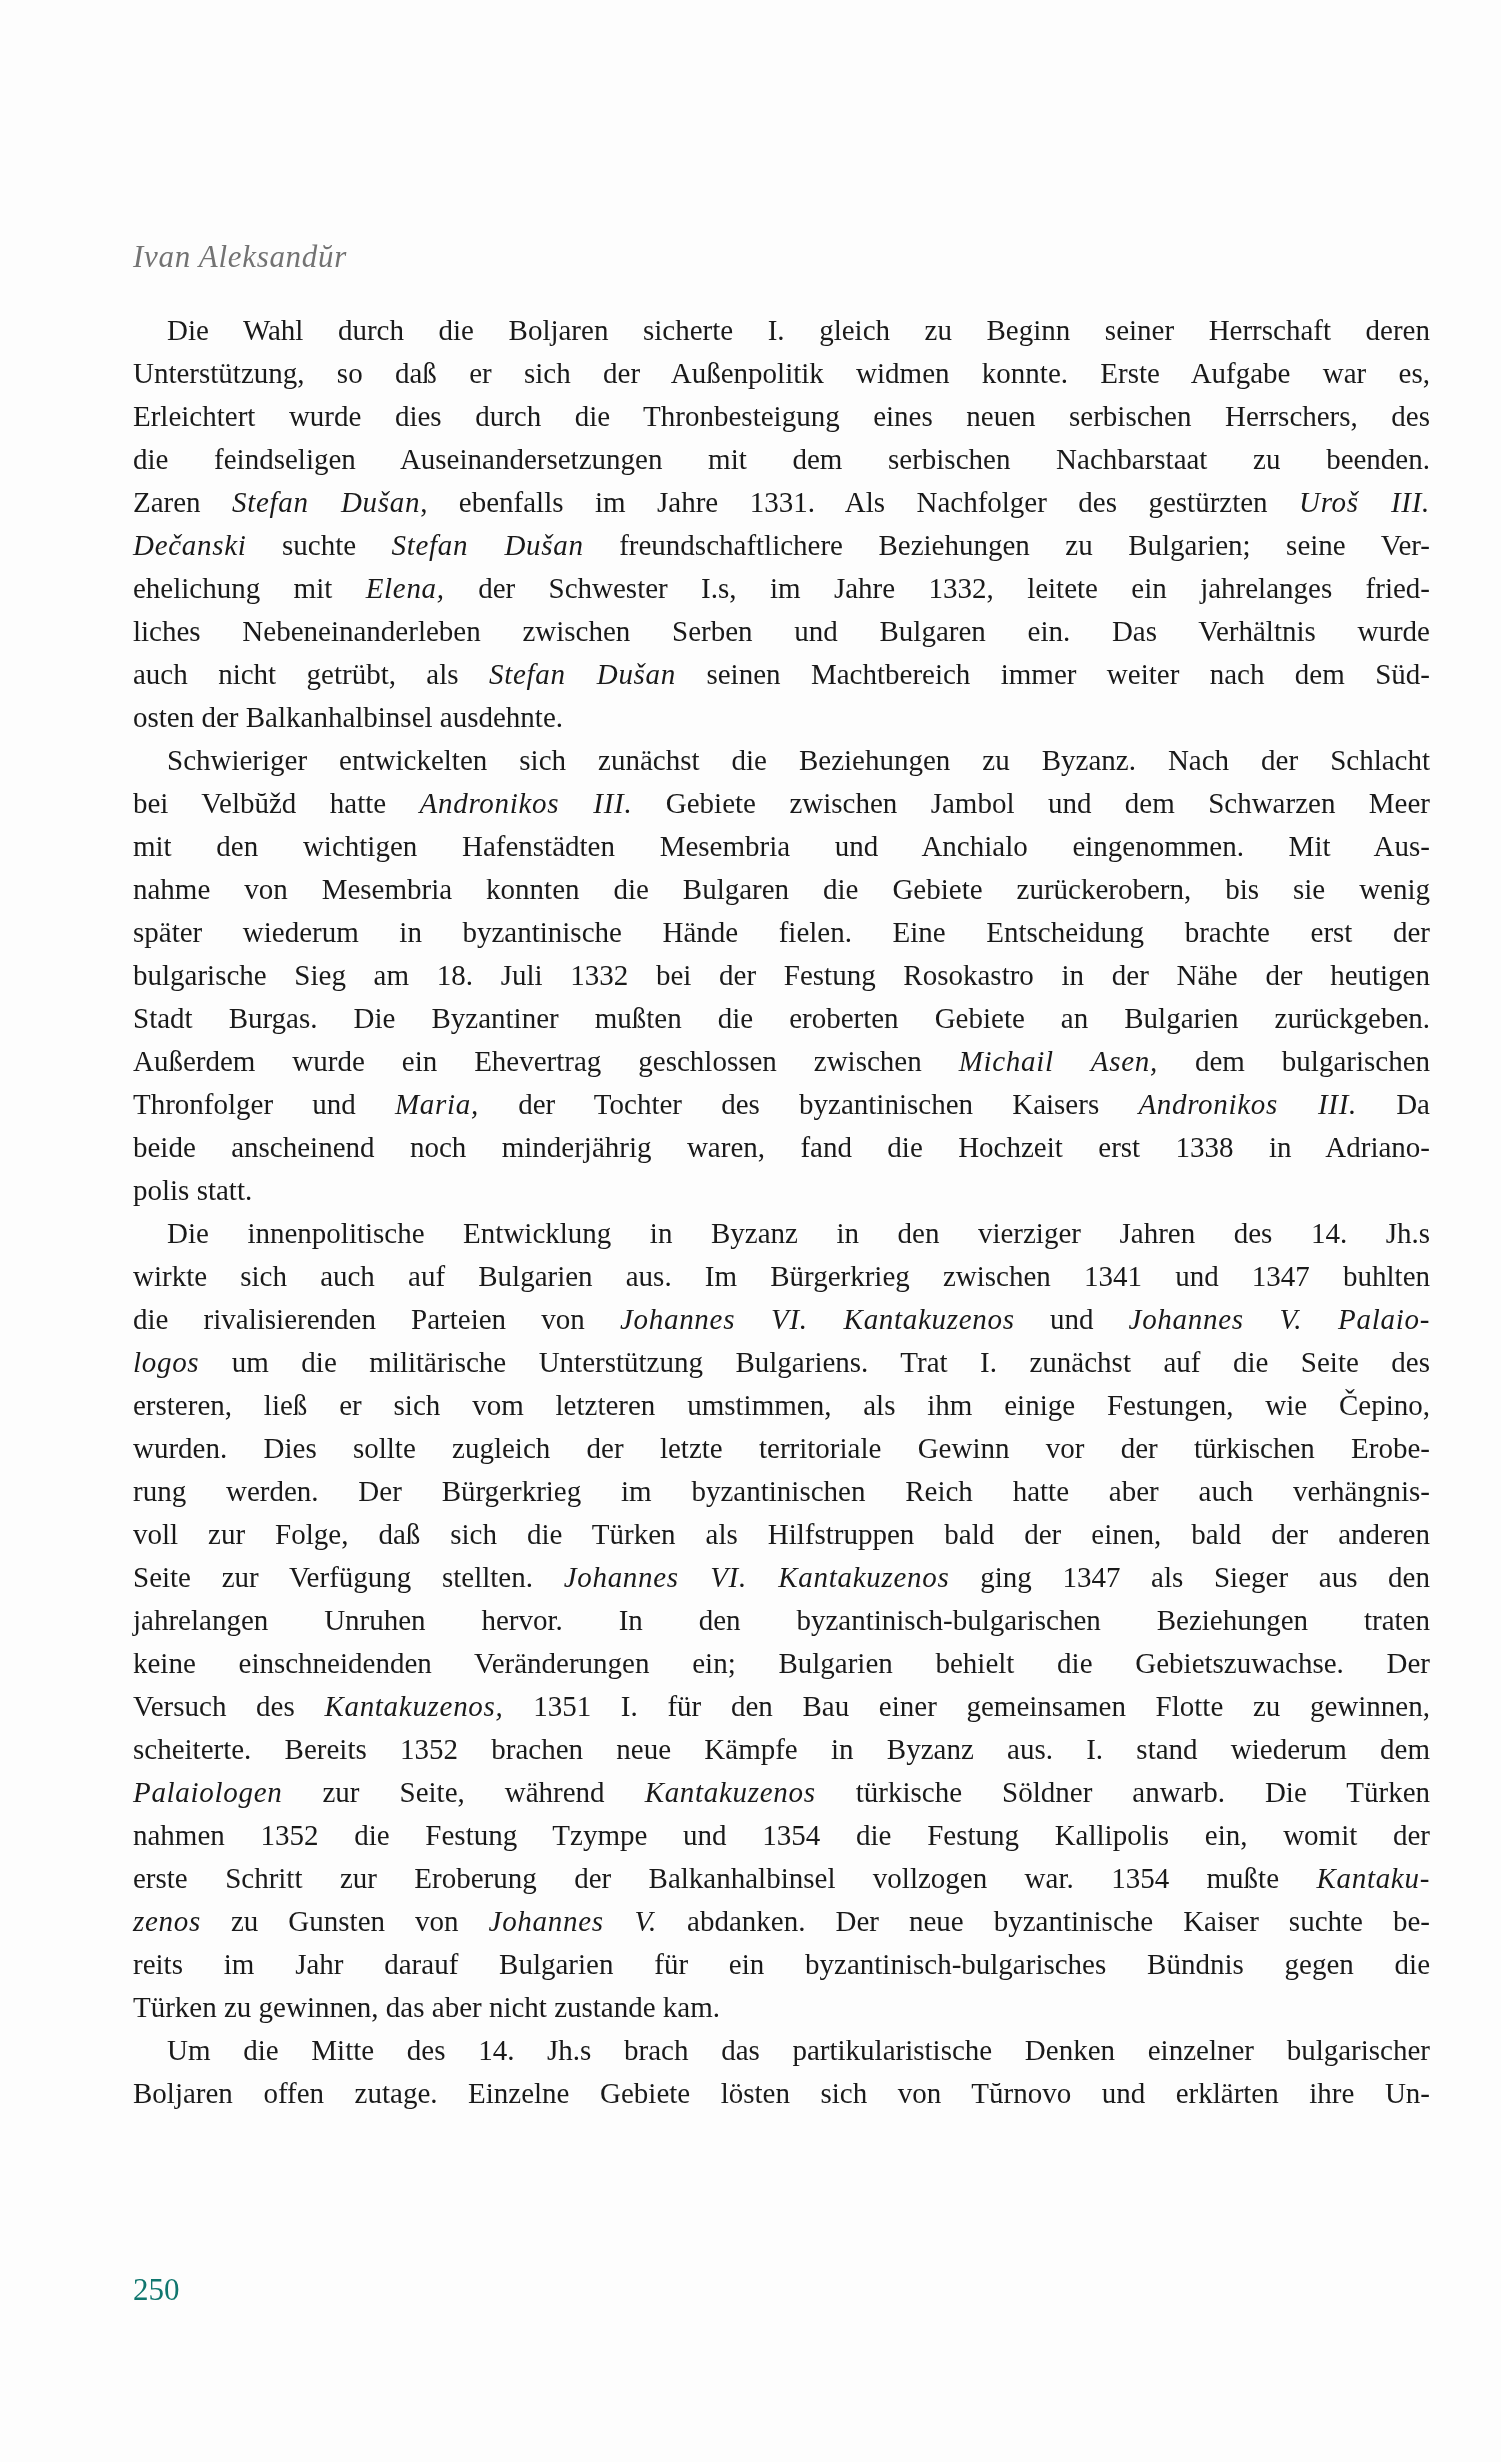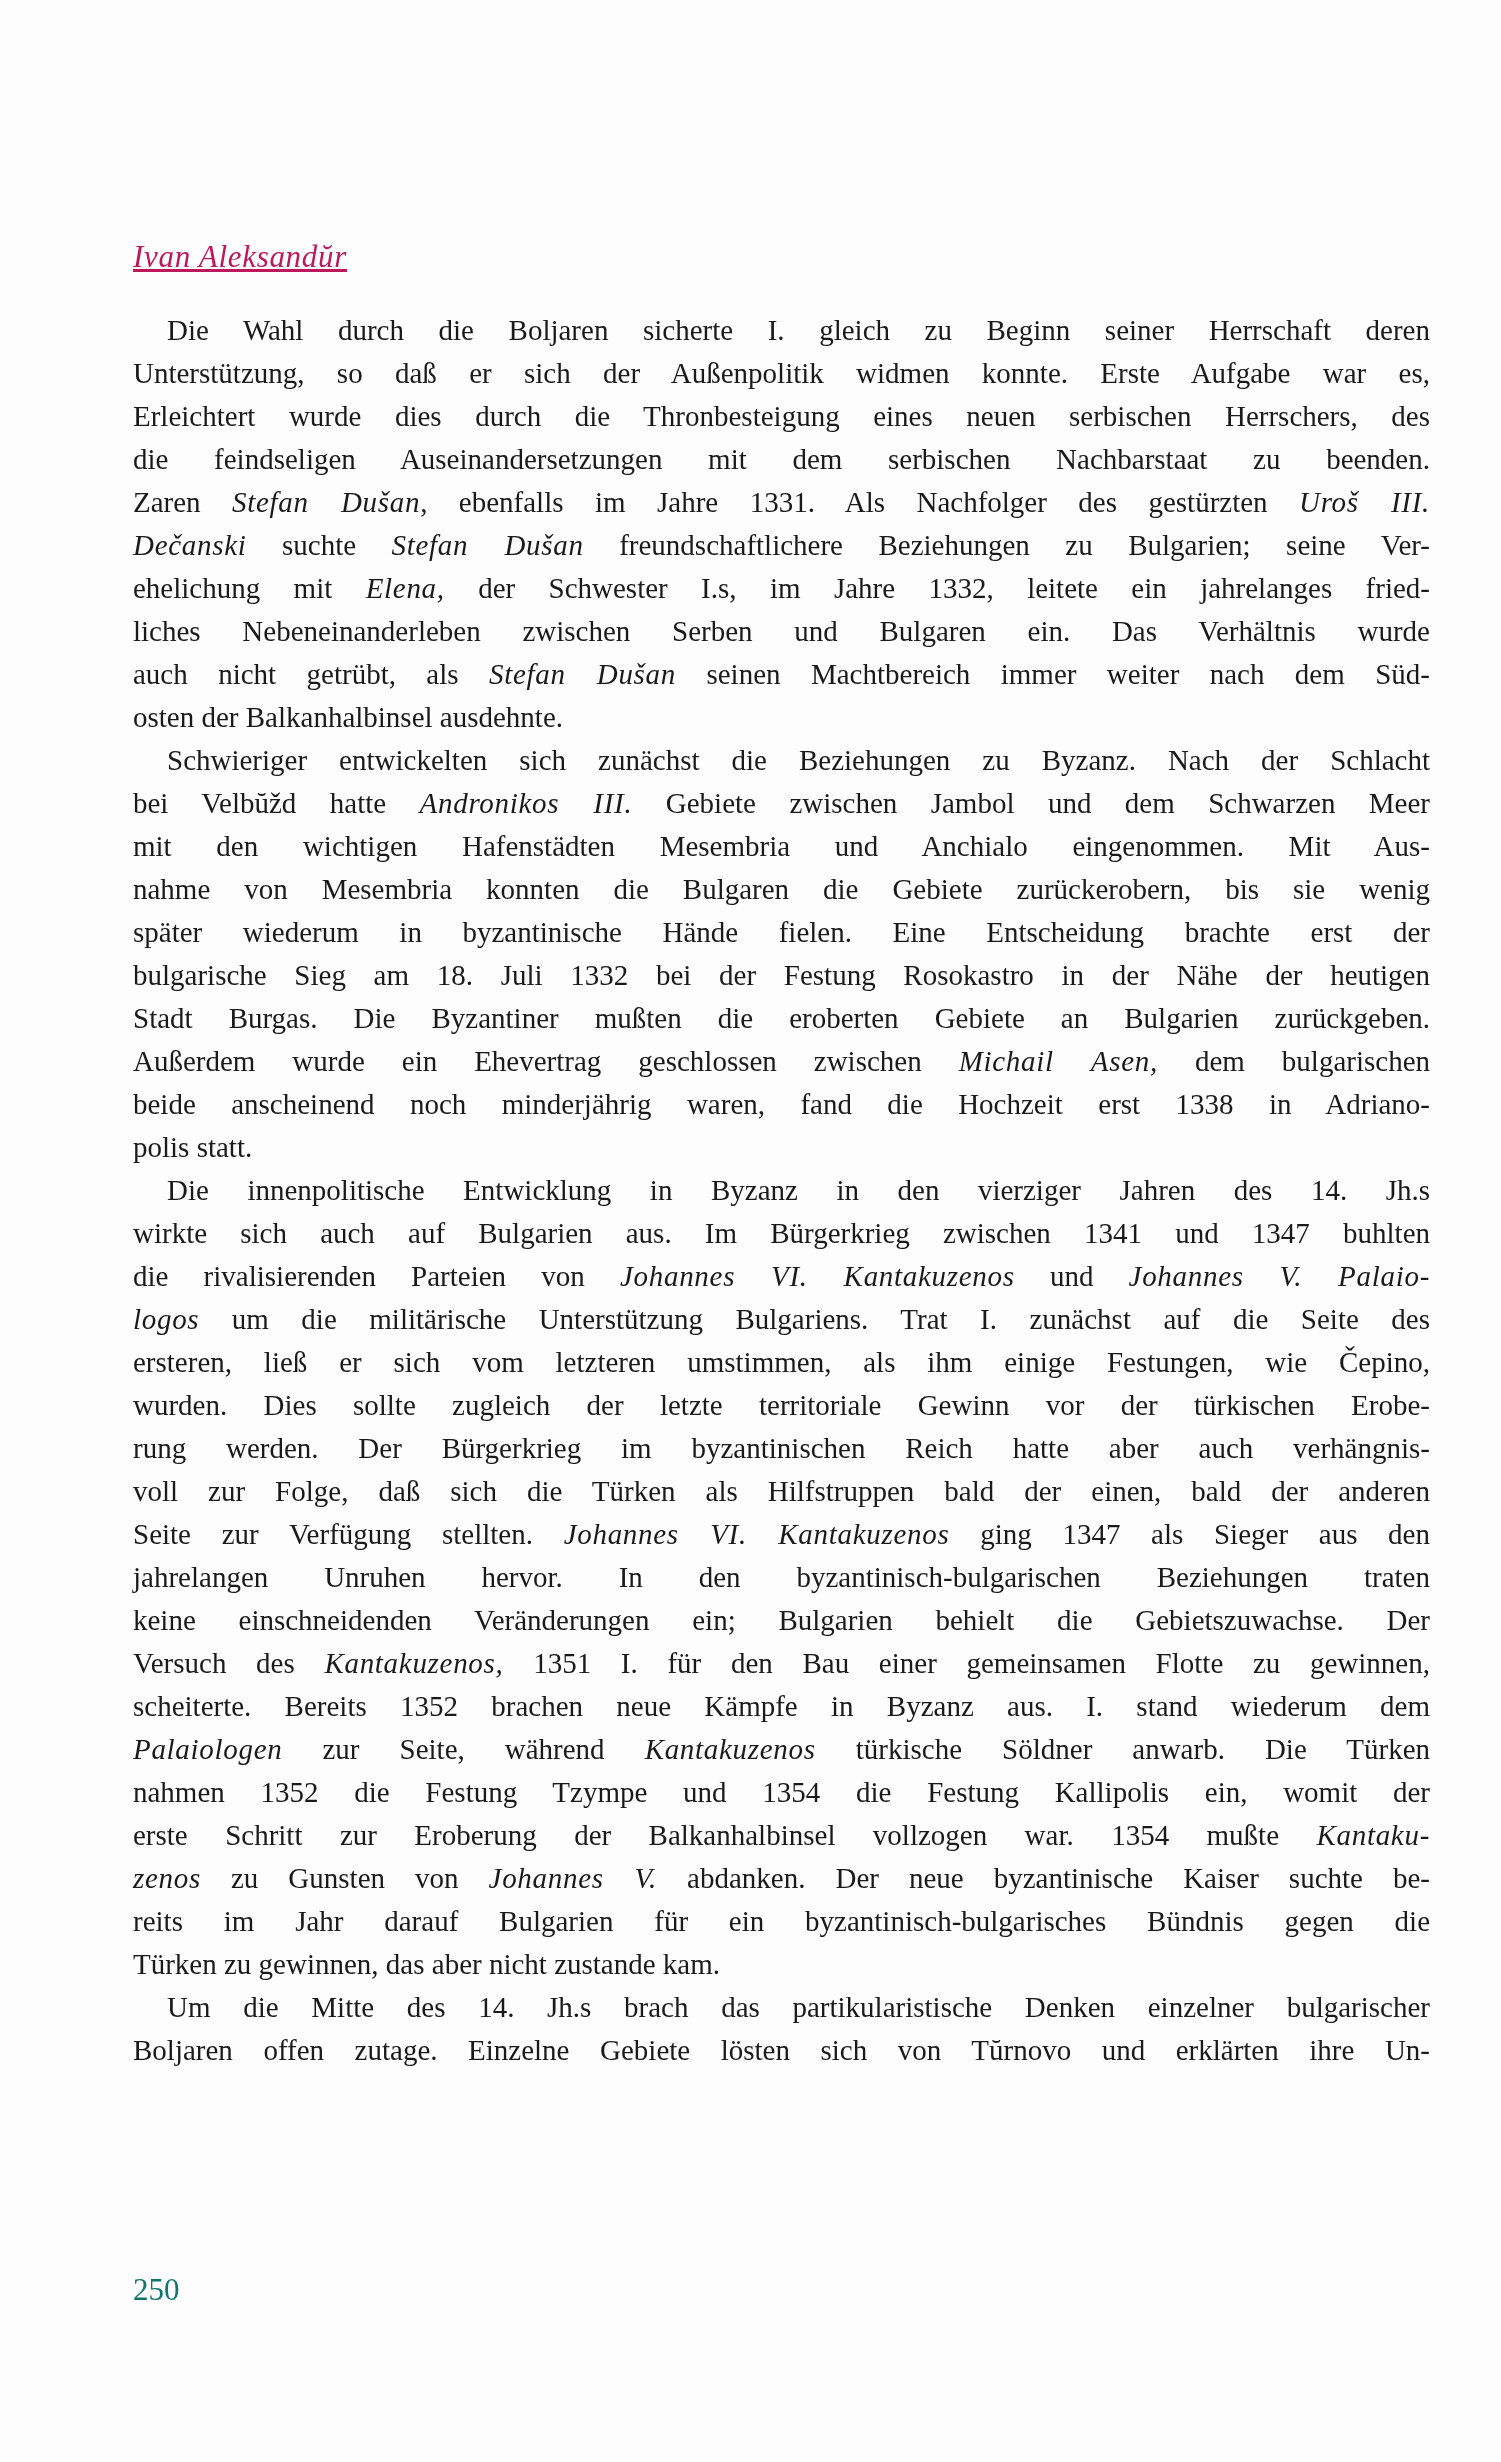--- a/index.html
+++ b/index.html
@@ -1,19 +1,19 @@
 <!DOCTYPE html>
 <html style="font-size:11px"><head>
 <meta charset="utf-8">
 <style>
   html, body { margin: 0; padding: 0; background: #fdfdfd; }
   body { width: 1501px; height: 2462px; position: relative; overflow: hidden;
          font-family: "Liberation Serif", "DejaVu Serif", serif; color: #1a1a1a; }
   .running-head { position: absolute; left: 133px; top: 239px; font-size: 31px;
-                  font-style: italic; letter-spacing: 0.7px; color: #be185d; text-decoration: underline; }
+                  font-style: italic; letter-spacing: 0.7px; color: #737373; }
   .body-text { position: absolute; left: 133px; top: 309px; width: 1297px; }
   .line { font-size: 29px; line-height: 43px; height: 43px; white-space: nowrap;
           text-align: justify; text-align-last: justify; overflow: visible; }
   .line.last { text-align-last: left; }
   .line.indent { padding-left: 34px; }
   .line i { letter-spacing: 0.7px; }
   .page-number { position: absolute; left: 133px; top: 2272px; font-size: 31px; color: #0f766e; }
 </style>
 </head>
 <body>
@@ -32,20 +32,21 @@
     <div class="line"><span>auch nicht getrübt, als </span><i>Stefan Dušan</i><span> seinen Machtbereich immer weiter nach dem Süd-</span></div>
     <div class="line last"><span>osten der Balkanhalbinsel ausdehnte.</span></div>
     <div class="line indent"><span>Schwieriger entwickelten sich zunächst die Beziehungen zu Byzanz. Nach der Schlacht</span></div>
     <div class="line"><span>bei Velbŭžd hatte </span><i>Andronikos III.</i><span> Gebiete zwischen Jambol und dem Schwarzen Meer</span></div>
     <div class="line"><span>mit den wichtigen Hafenstädten Mesembria und Anchialo eingenommen. Mit Aus-</span></div>
     <div class="line"><span>nahme von Mesembria konnten die Bulgaren die Gebiete zurückerobern, bis sie wenig</span></div>
     <div class="line"><span>später wiederum in byzantinische Hände fielen. Eine Entscheidung brachte erst der</span></div>
     <div class="line"><span>bulgarische Sieg am 18. Juli 1332 bei der Festung Rosokastro in der Nähe der heutigen</span></div>
     <div class="line"><span>Stadt Burgas. Die Byzantiner mußten die eroberten Gebiete an Bulgarien zurückgeben.</span></div>
     <div class="line"><span>Außerdem wurde ein Ehevertrag geschlossen zwischen </span><i>Michail Asen,</i><span> dem bulgarischen</span></div>
+    <div class="line"><span>Thronfolger und </span><i>Maria,</i><span> der Tochter des byzantinischen Kaisers </span><i>Andronikos III.</i><span> Da</span></div>
     <div class="line"><span>beide anscheinend noch minderjährig waren, fand die Hochzeit erst 1338 in Adriano-</span></div>
     <div class="line last"><span>polis statt.</span></div>
     <div class="line indent"><span>Die innenpolitische Entwicklung in Byzanz in den vierziger Jahren des 14. Jh.s</span></div>
     <div class="line"><span>wirkte sich auch auf Bulgarien aus. Im Bürgerkrieg zwischen 1341 und 1347 buhlten</span></div>
     <div class="line"><span>die rivalisierenden Parteien von </span><i>Johannes VI. Kantakuzenos</i><span> und </span><i>Johannes V. Palaio-</i></div>
     <div class="line"><i>logos</i><span> um die militärische Unterstützung Bulgariens. Trat I. zunächst auf die Seite des</span></div>
     <div class="line"><span>ersteren, ließ er sich vom letzteren umstimmen, als ihm einige Festungen, wie Čepino,</span></div>
     <div class="line"><span>wurden. Dies sollte zugleich der letzte territoriale Gewinn vor der türkischen Erobe-</span></div>
     <div class="line"><span>rung werden. Der Bürgerkrieg im byzantinischen Reich hatte aber auch verhängnis-</span></div>
     <div class="line"><span>voll zur Folge, daß sich die Türken als Hilfstruppen bald der einen, bald der anderen</span></div>

